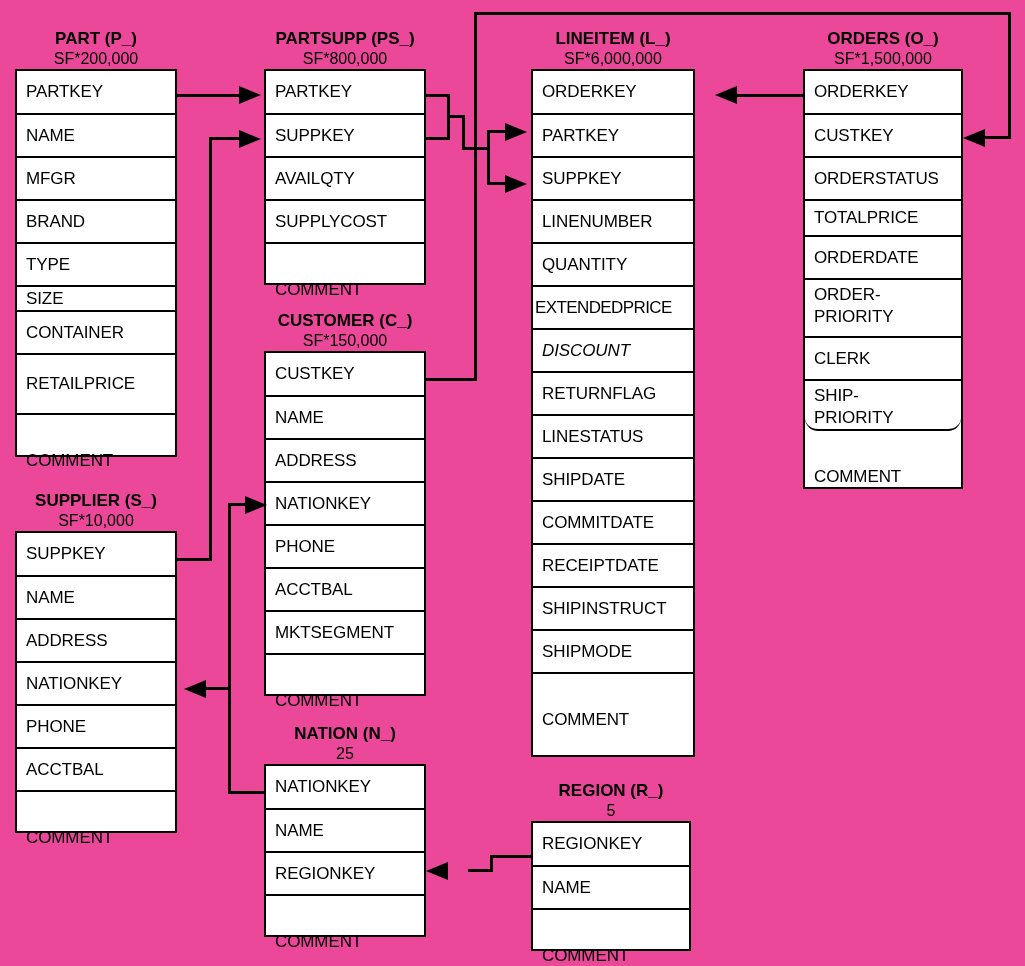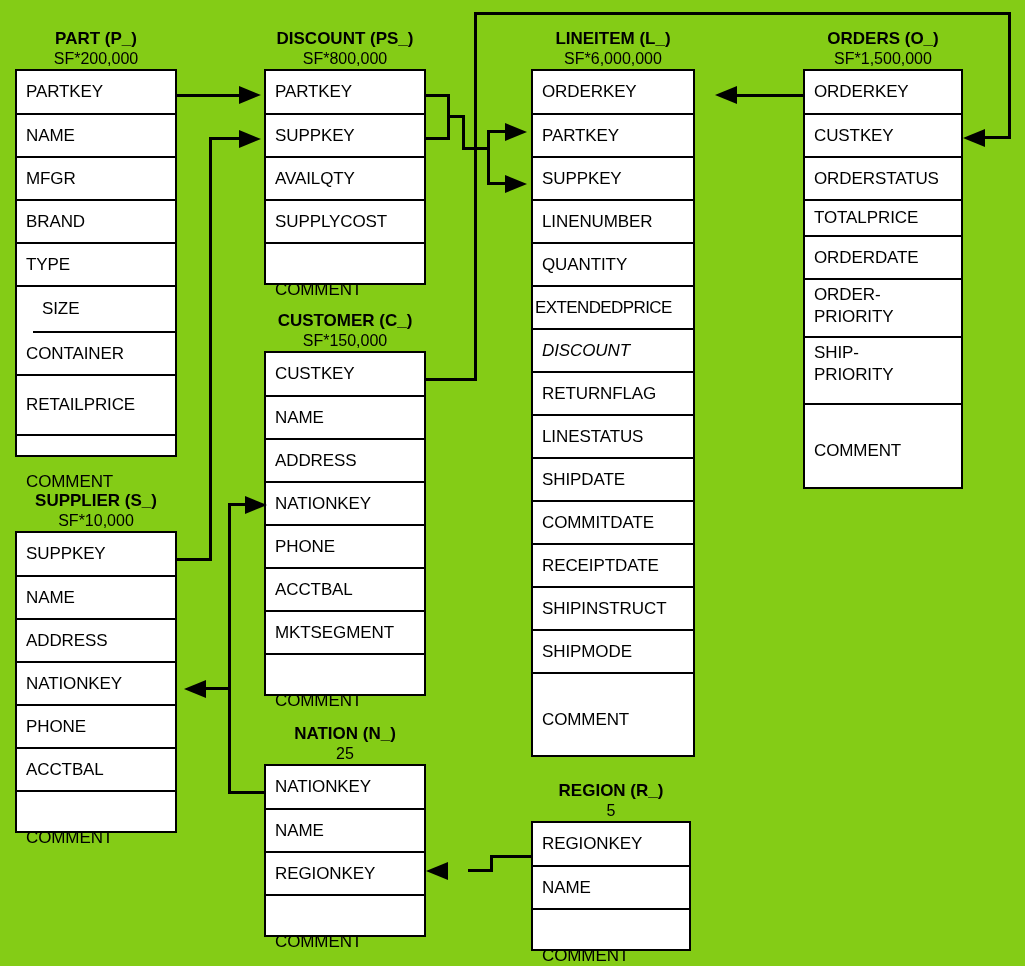--- a/index.html
+++ b/index.html
@@ -4,21 +4,21 @@
 <style>
   html, body {
     margin: 0;
     padding: 0;
     background: #ffffff;
   }
   #canvas {
     position: relative;
     width: 1025px;
     height: 966px;
-    background: #84cc16;
+    background: #ec4899;
     font-family: "Liberation Sans", sans-serif;
     overflow: hidden;
   }
   .table-block {
     position: absolute;
   }
   .tbl-title {
     text-align: center;
     font-weight: bold;
     font-size: 17px;
@@ -93,29 +93,29 @@
 
   <div class="table-block" style="left:15px; top:28px; width:162px;">
     <div class="tbl-title">PART (P_)</div>
     <div class="tbl-card">SF*200,000</div>
     <div class="tbl-box" style="height:388px;">
       <div class="field" style="height:44px;">PARTKEY</div>
       <div class="field" style="height:43px;">NAME</div>
       <div class="field" style="height:43px;">MFGR</div>
       <div class="field" style="height:43px;">BRAND</div>
       <div class="field" style="height:43px;">TYPE</div>
-      <div class="field" style="height:46px;margin-left:16px;">SIZE</div>
+      <div class="field" style="height:25px;">SIZE</div>
       <div class="field" style="height:43px;">CONTAINER</div>
       <div class="field" style="height:60px;">RETAILPRICE</div>
       <div class="field" style="height:43px;">COMMENT</div>
     </div>
   </div>
 
   <div class="table-block" style="left:264px; top:28px; width:162px;">
-    <div class="tbl-title">DISCOUNT (PS_)</div>
+    <div class="tbl-title">PARTSUPP (PS_)</div>
     <div class="tbl-card">SF*800,000</div>
     <div class="tbl-box" style="height:216px;">
       <div class="field" style="height:44px;">PARTKEY</div>
       <div class="field" style="height:43px;">SUPPKEY</div>
       <div class="field" style="height:43px;">AVAILQTY</div>
       <div class="field" style="height:43px;">SUPPLYCOST</div>
       <div class="field" style="height:43px;">COMMENT</div>
     </div>
   </div>
 
@@ -145,21 +145,22 @@
     <div class="tbl-title">ORDERS (O_)</div>
     <div class="tbl-card">SF*1,500,000</div>
     <div class="tbl-box" style="height:420px;">
       <div class="field" style="height:44px;">ORDERKEY</div>
       <div class="field" style="height:43px;">CUSTKEY</div>
       <div class="field" style="height:43px;">ORDERSTATUS</div>
       <div class="field" style="height:36px;">TOTALPRICE</div>
       <div class="field" style="height:43px;">ORDERDATE</div>
       <div class="field two-line" style="height:58px;">ORDER-
 PRIORITY</div>
-      <div class="field two-line" style="height:67px;">SHIP-
+      <div class="field" style="height:43px;">CLERK</div>
+      <div class="field two-line" style="height:50px;border-radius:13px;">SHIP-
 PRIORITY</div>
       <div class="field" style="height:43px;">COMMENT</div>
     </div>
   </div>
 
   <div class="table-block" style="left:264px; top:310px; width:162px;">
     <div class="tbl-title">CUSTOMER (C_)</div>
     <div class="tbl-card">SF*150,000</div>
     <div class="tbl-box" style="height:345px;">
       <div class="field" style="height:44px;">CUSTKEY</div>

